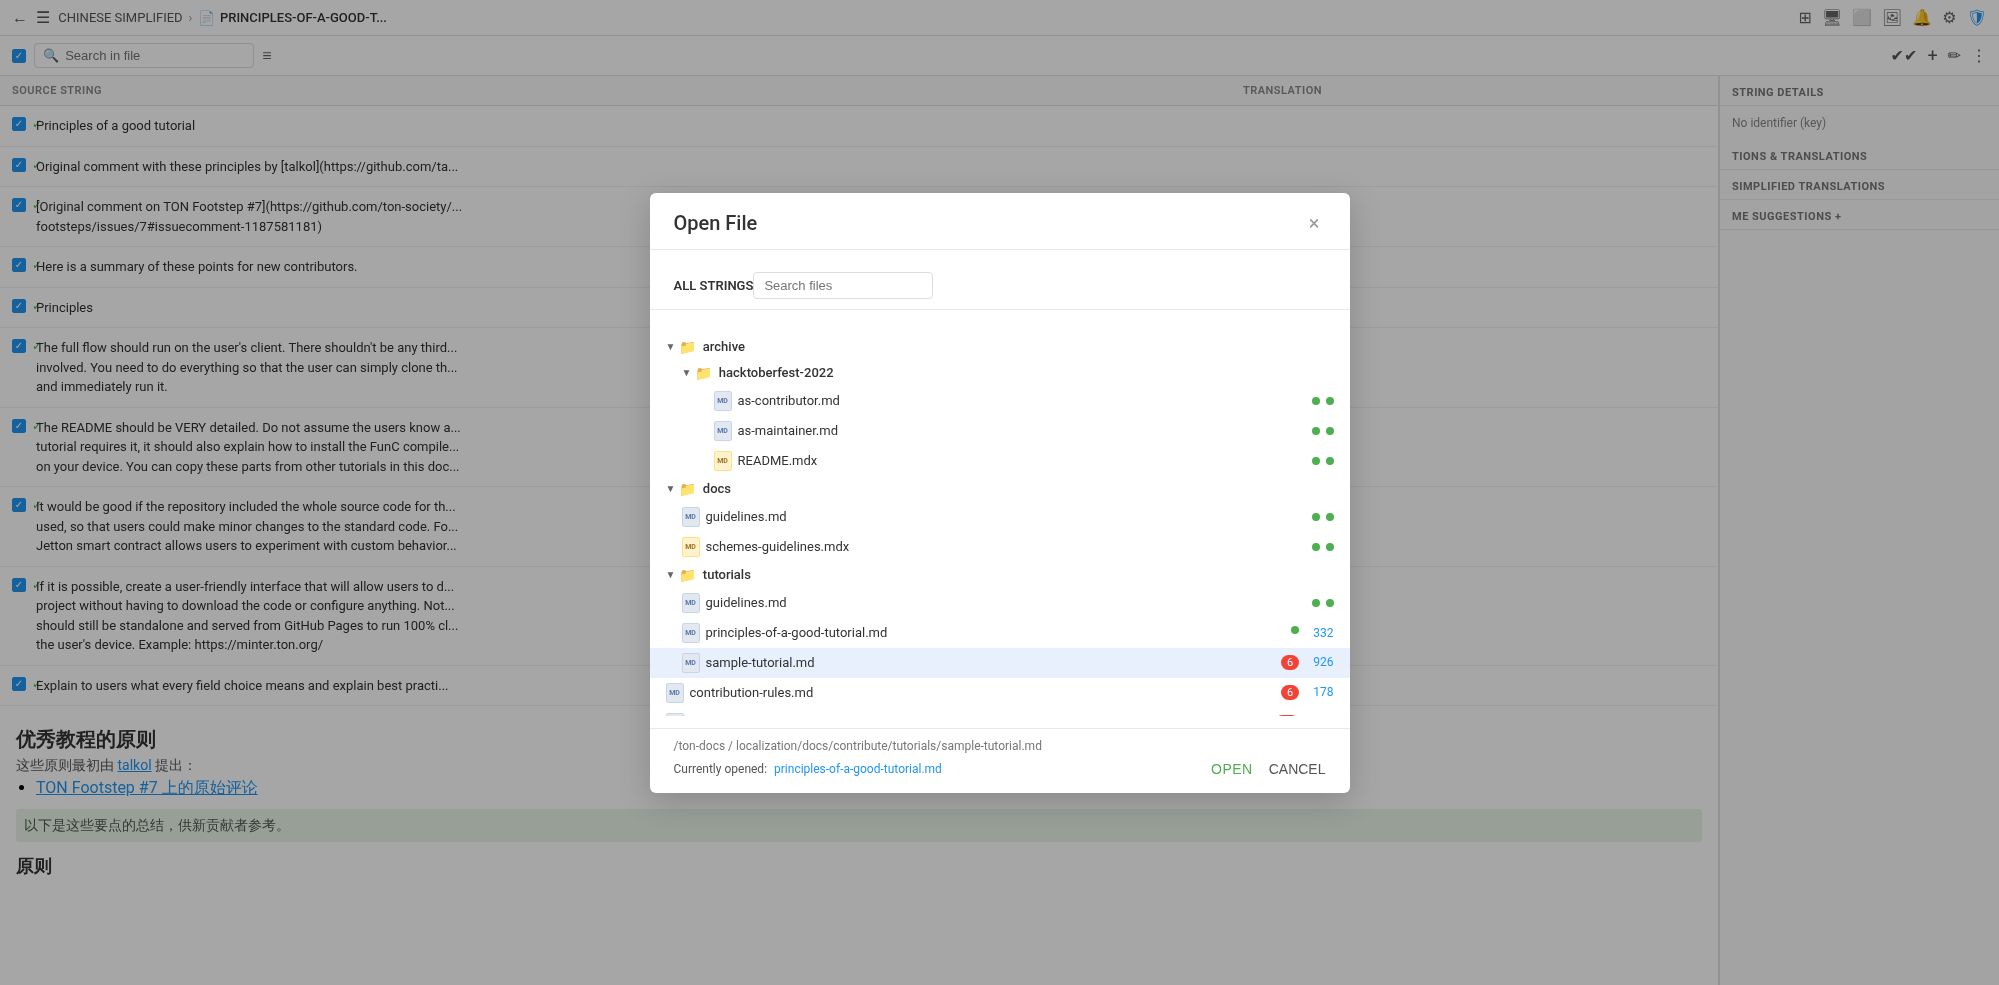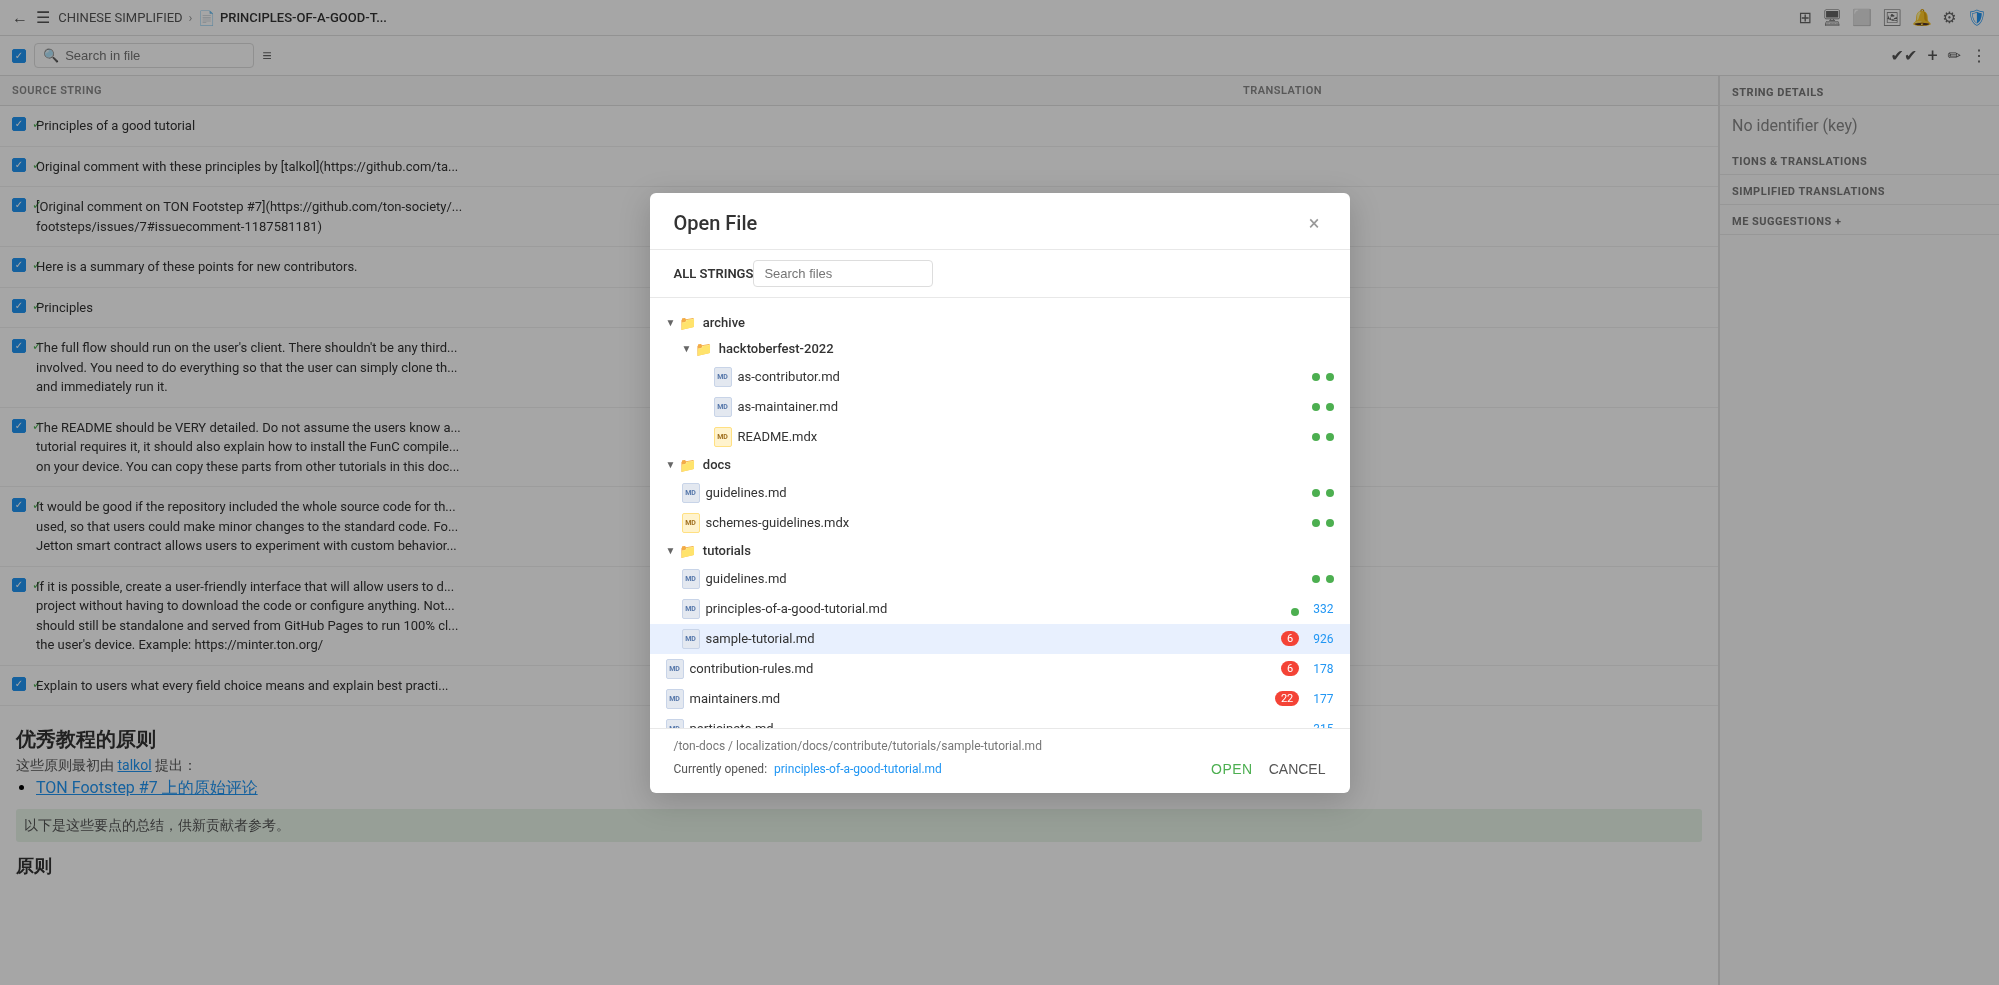--- a/index.html
+++ b/index.html
@@ -46,27 +46,27 @@
     .chinese-title { font-size: 20px; color: #333; font-weight: 700; }
     .chinese-body { font-size: 14px; color: #555; line-height: 1.8; }
     .chinese-link { color: #2196F3; text-decoration: underline; }
     .chinese-list { margin-left: 20px; }
     .chinese-subtitle { font-size: 18px; font-weight: 700; color: #333; margin: 12px 0 8px; }
     .path-text { font-size: 11px; color: #999; margin-top: 4px; }
 
     
     .right-panel { width: 280px; background: #fafafa; border-left: 1px solid #e0e0e0; overflow: auto; }
     .right-section-header { font-size: 11px; font-weight: 700; color: #777; text-transform: uppercase; letter-spacing: 0.5px; padding: 10px 12px 6px; border-bottom: 1px solid #e8e8e8; }
-    .right-content { padding: 10px 12px; font-size: 16px; color: #888; }
+    .right-content { padding: 10px 12px; font-size: 12px; color: #888; }
 
     
     .overlay { position: fixed; top: 0; left: 0; width: 100%; height: 100%; background: rgba(0,0,0,0.35); z-index: 100; display: flex; align-items: center; justify-content: center; }
 
     
-    .dialog { background: #fff; border-radius: 6px; width: 700px; max-height: 600px; display: flex; flex-direction: column; box-shadow: 0 8px 32px rgba(0,0,0,0.18); overflow: hidden; }
+    .dialog { background: #fff; border-radius: 6px; width: 700px; max-height: 600px; display: flex; flex-direction: column; box-shadow: 0 8px 32px rgba(0,0,0,0.18); overflow: hidden; gap: 12px; }
     .dialog-header { display: flex; align-items: center; justify-content: space-between; padding: 18px 24px 14px; border-bottom: 1px solid #e8e8e8; }
     .dialog-title { font-size: 20px; font-weight: 500; color: #333; }
     .dialog-close { cursor: pointer; color: #999; font-size: 20px; line-height: 1; padding: 2px 6px; border-radius: 3px; }
 
     .dialog-toolbar { display: flex; align-items: center; justify-content: flex-start; padding: 10px 24px; border-bottom: 1px solid #e8e8e8; }
     .dialog-all-strings { font-size: 13px; font-weight: 600; color: #333; }
     .dialog-search { border: 1px solid #ddd; border-radius: 4px; padding: 5px 10px; font-size: 13px; outline: none; width: 180px; color: #555; }
 
     .dialog-body { flex: 1; overflow: auto; padding: 8px 0; }
 
@@ -77,21 +77,21 @@
     .tree-file { color: #333; }
     .tree-indent-1 { padding-left: 32px; }
     .tree-indent-2 { padding-left: 64px; }
 
     .folder-icon { margin-right: 6px; font-size: 14px; color: #888; }
     .chevron { margin-right: 4px; font-size: 10px; color: #666; }
 
     .badge-red { background: #f44336; color: #fff; font-size: 11px; border-radius: 10px; padding: 1px 6px; margin-left: auto; }
     .badge-blue { color: #2196F3; font-size: 12px; margin-left: 8px; }
     .badge-green { background: #4caf50; width: 8px; height: 8px; border-radius: 50%; display: inline-block; margin-left: auto; }
-    .badges { margin-left: auto; display: flex; align-items: flex-end; gap: 6px; }
+    .badges { margin-left: auto; display: flex; align-items: flex-start; gap: 6px; }
 
     .dialog-footer { padding: 10px 24px 16px; border-top: 1px solid #e8e8e8; }
     .dialog-path { font-size: 12px; color: #777; margin-bottom: 8px; }
     .dialog-current { font-size: 12px; color: #555; }
     .dialog-current-link { color: #2196F3; }
     .dialog-actions { display: flex; align-items: center; justify-content: flex-end; gap: 16px; }
     .btn-open { background: none; border: none; color: #4caf50; font-size: 14px; font-weight: 400; cursor: pointer; letter-spacing: 0.5px; }
     .btn-cancel { background: none; border: none; color: #555; font-size: 14px; font-weight: 500; cursor: pointer; }
 
     

